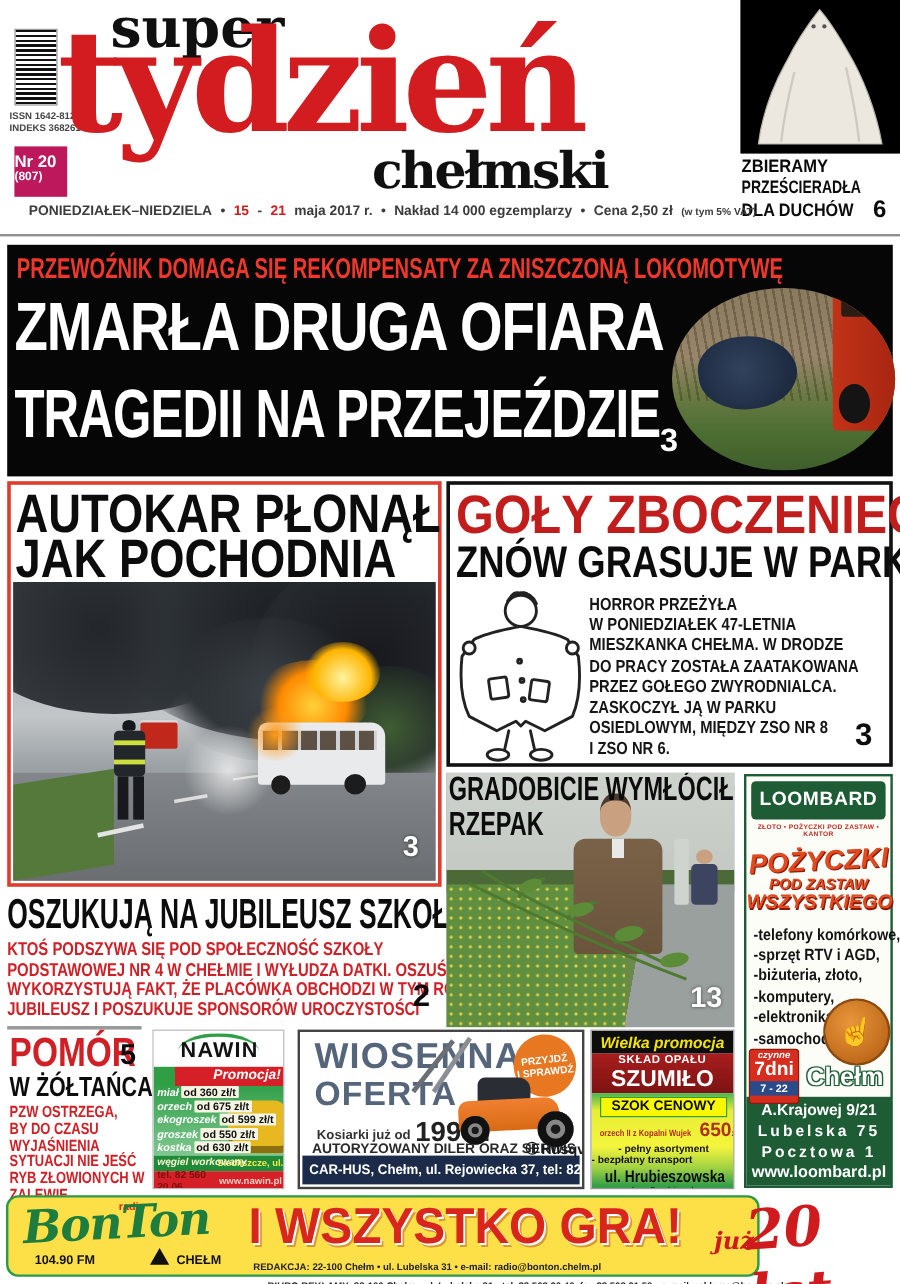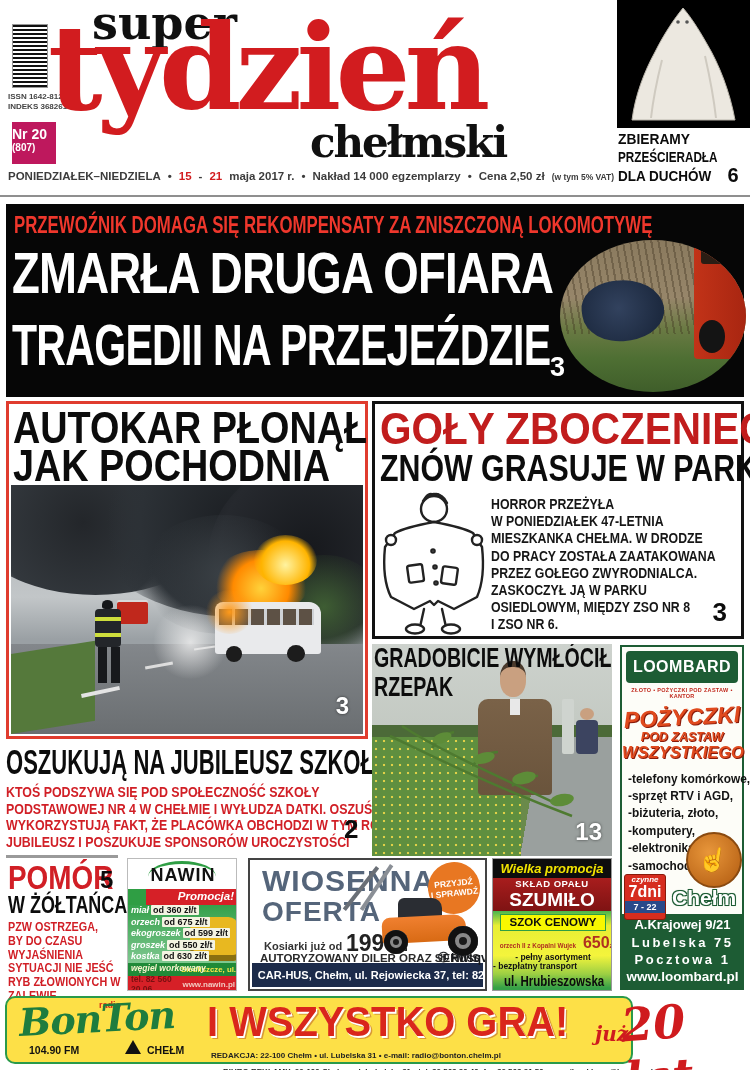--- a/index.html
+++ b/index.html
@@ -108,21 +108,21 @@
   </div>
   <div class="abs" style="left:618px;top:131px;width:132px;">
     <div class="ghost-line"><span class="sq" style="transform:scaleX(.92);">ZBIERAMY</span></div>
     <div class="ghost-line" style="margin-top:3px;"><span class="sq" style="transform:scaleX(.78);">PRZEŚCIERADŁA</span></div>
     <div class="ghost-line" style="margin-top:3px;display:flex;align-items:center;gap:6px;">
       <span class="sq" style="transform:scaleX(.9);">DLA DUCHÓW</span>
       <span style="font-size:20px;font-weight:800;line-height:.8;">6</span>
     </div>
   </div>
 
-  <div class="abs dateline" style="left:8px;top:170px;text-align:right;">
+  <div class="abs dateline" style="left:24px;top:170px;text-align:right;">
     <span>PONIEDZIAŁEK–NIEDZIELA</span>
     <span>•</span>
     <span class="dl-red">15</span>
     <span>-</span>
     <span class="dl-red">21</span>
     <span>maja 2017 r.</span>
     <span>•</span>
     <span>Nakład 14 000 egzemplarzy</span>
     <span>•</span>
     <span>Cena 2,50 zł</span>

